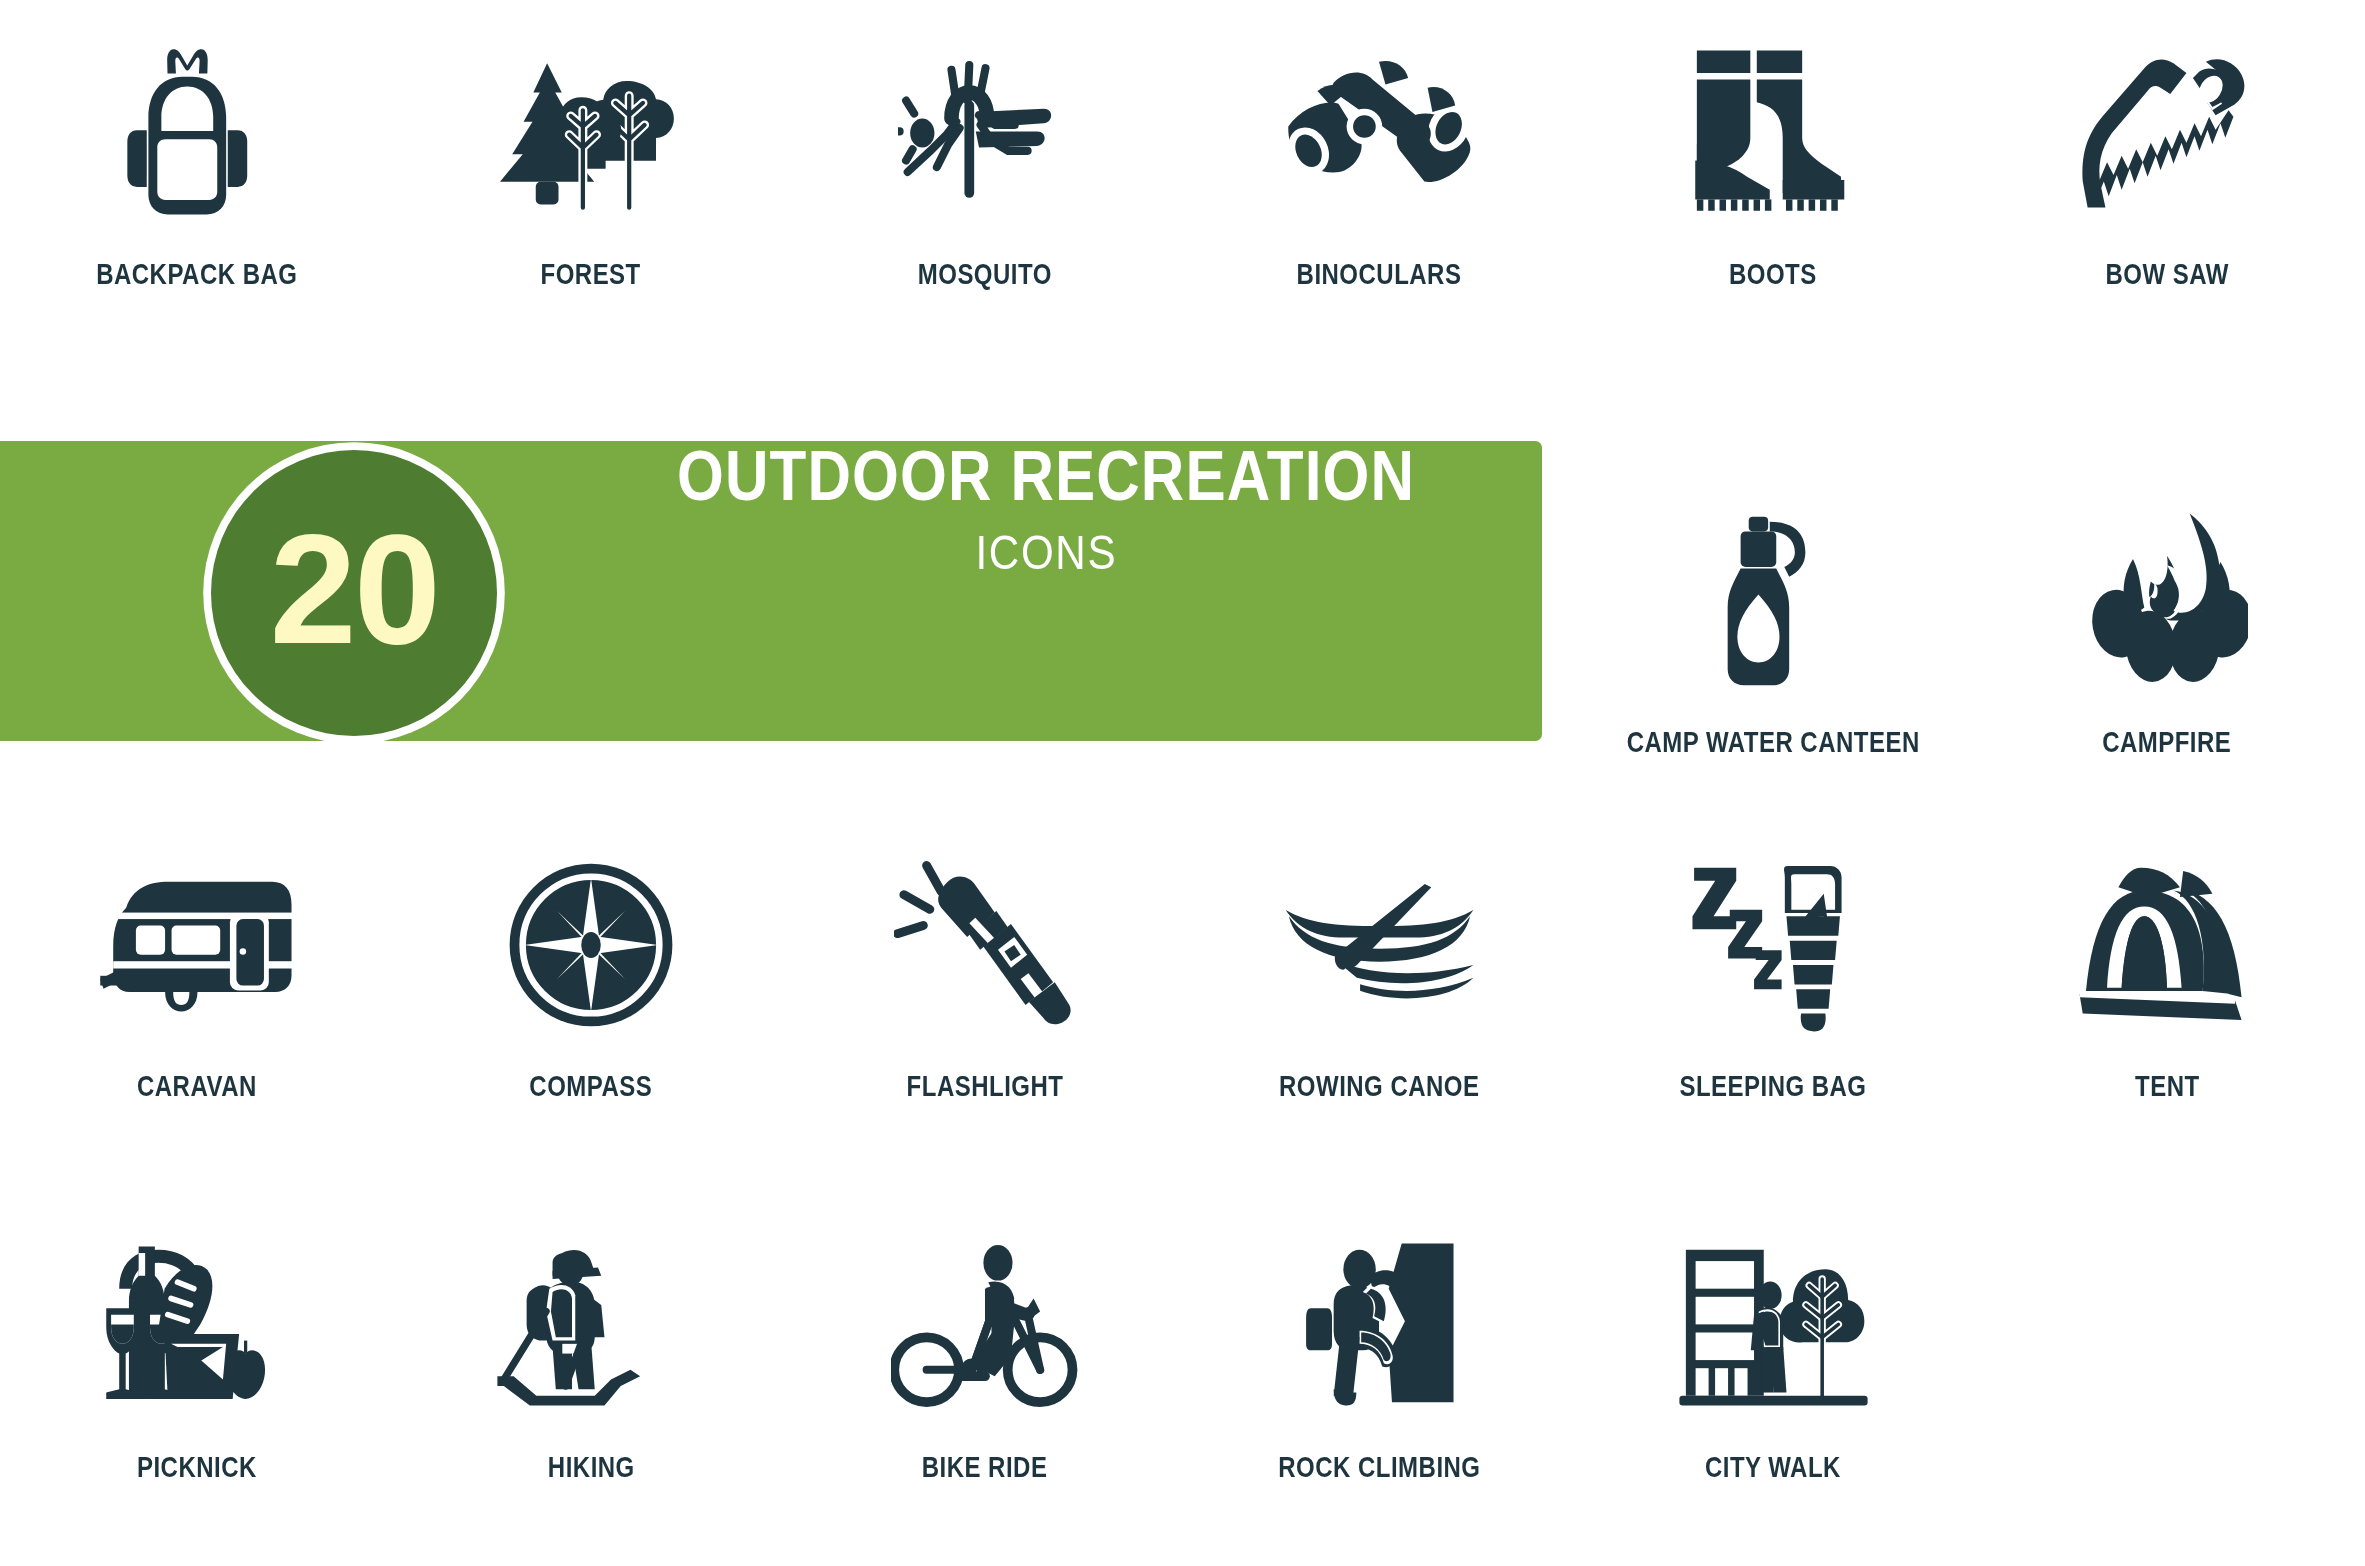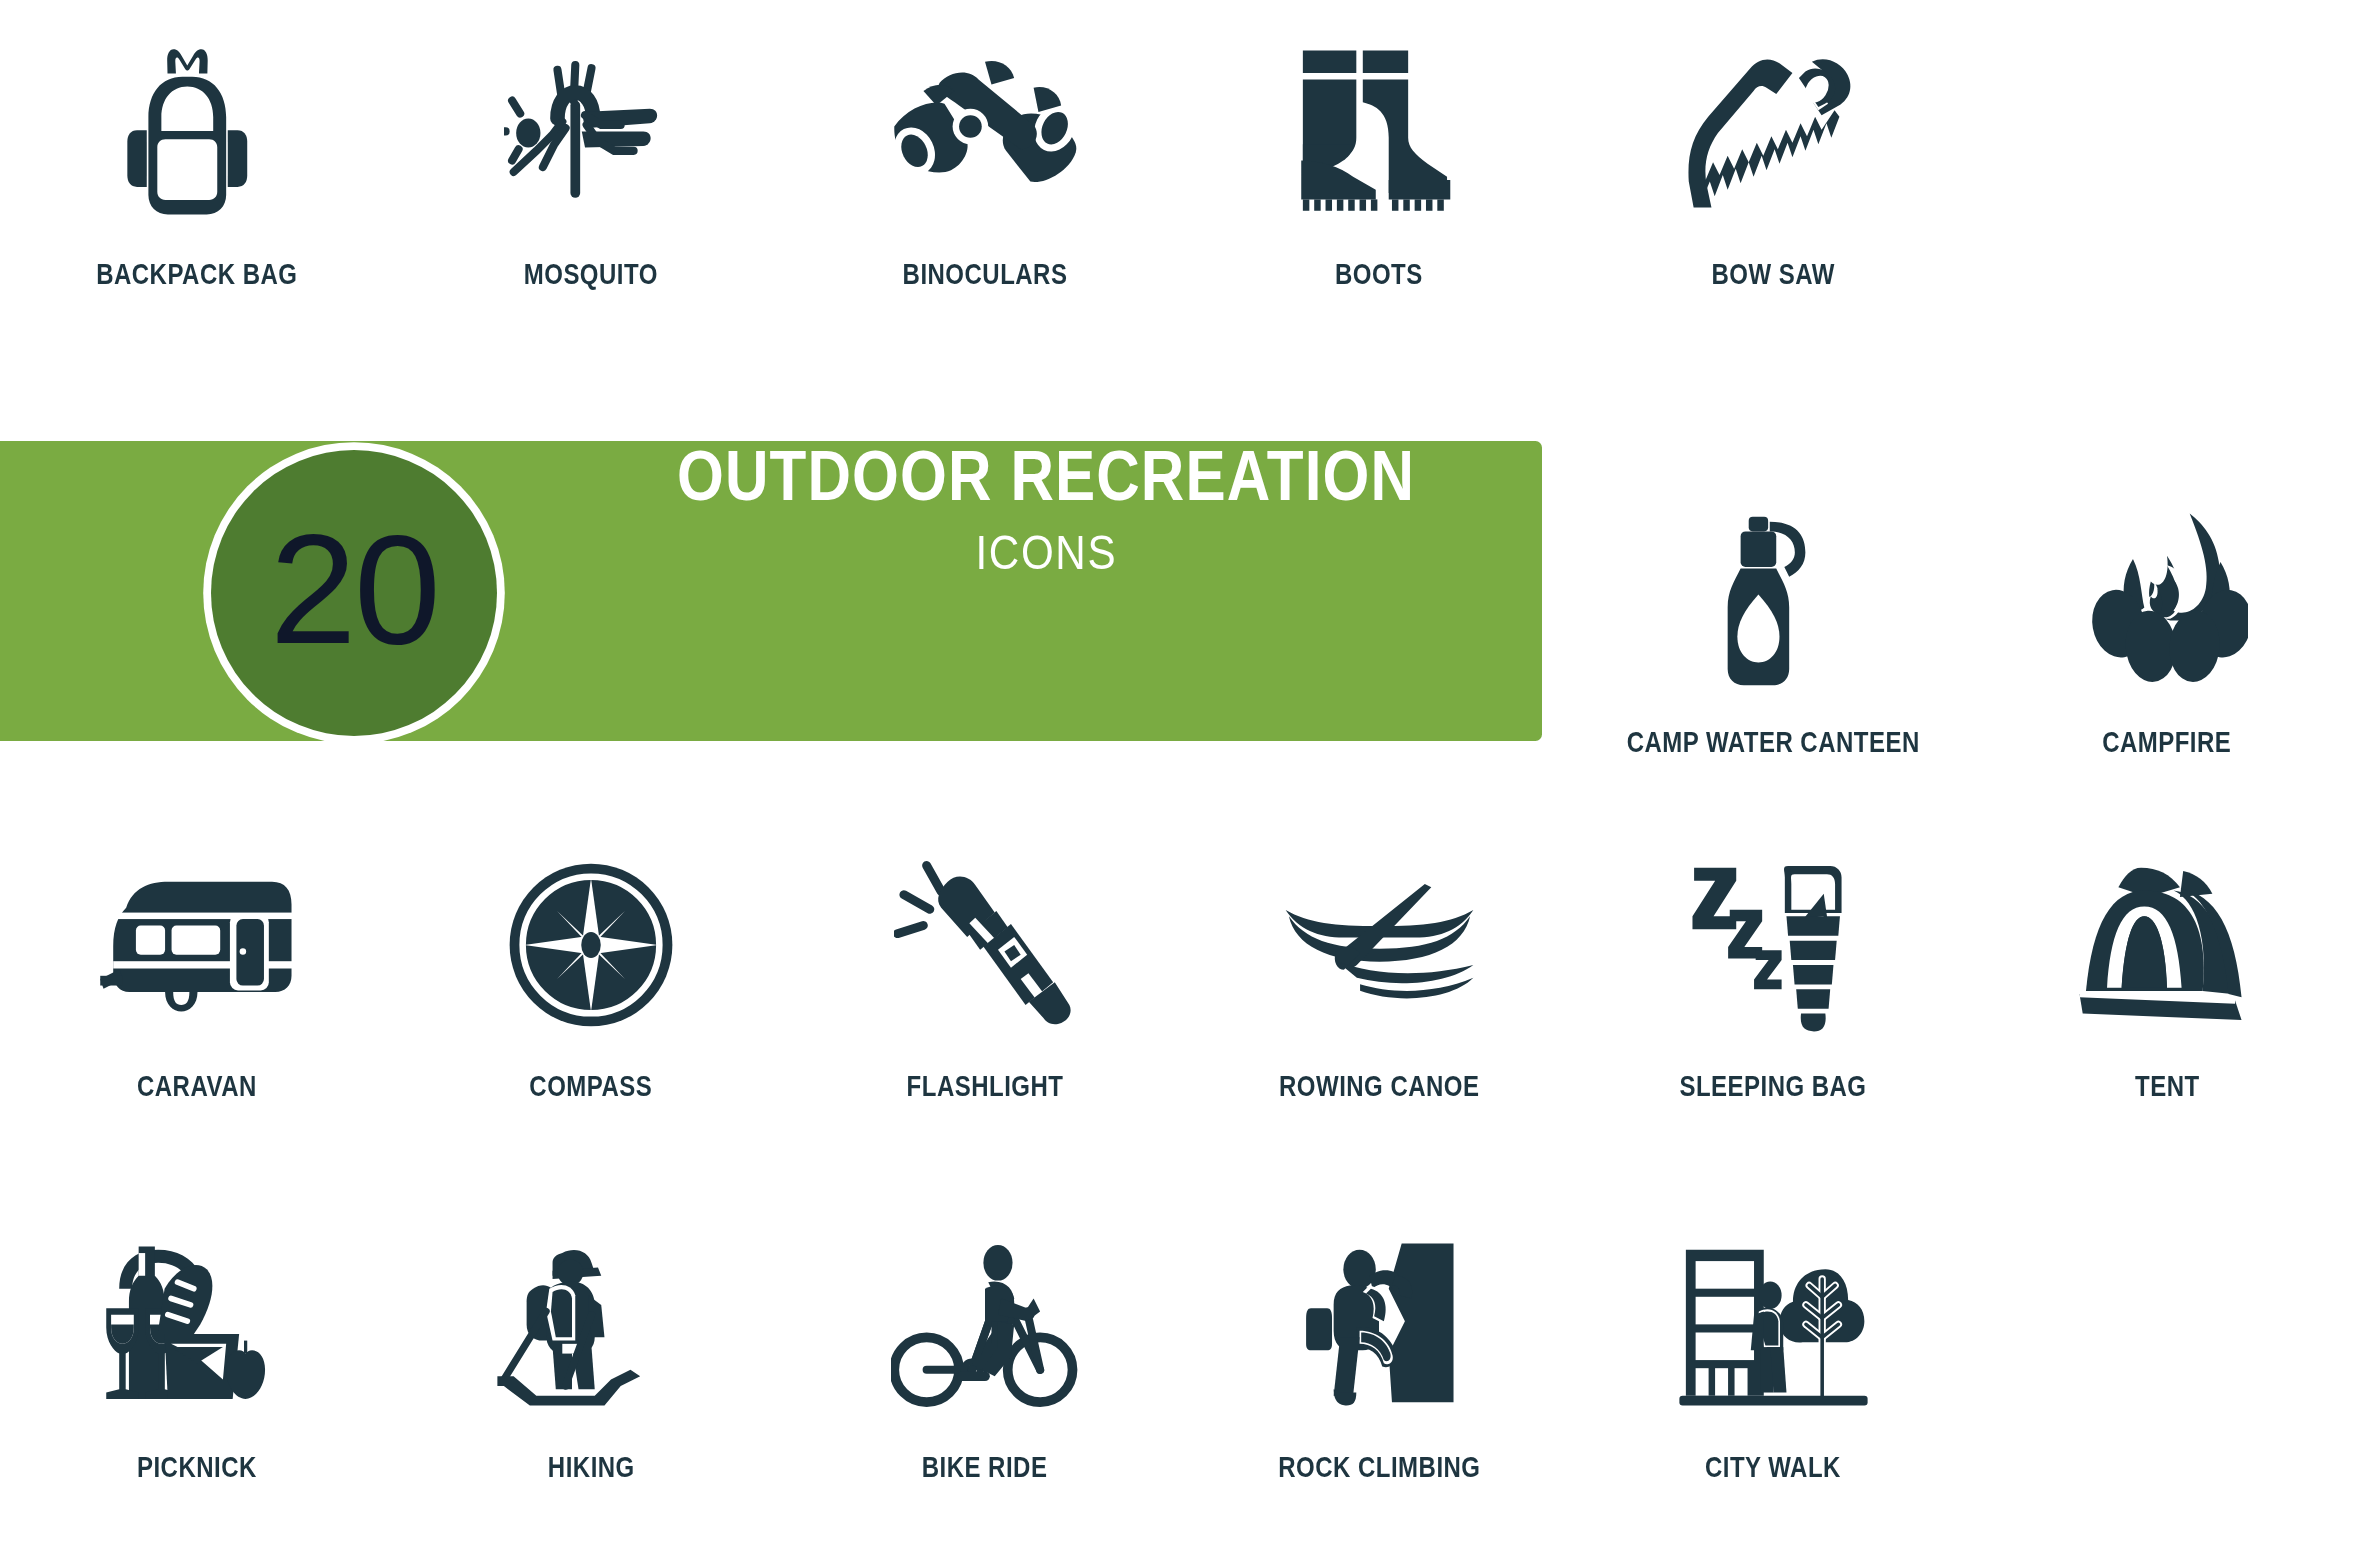--- a/index.html
+++ b/index.html
@@ -79,23 +79,23 @@
   .badge{
     position:absolute;
     left:211px;top:450px;
     width:286px;height:286px;
     border-radius:50%;
     background:#4E7C30;
     box-shadow:0 0 0 7.8px #ffffff;
     display:flex;align-items:center;justify-content:center;
   }
   .badge-num{
-    color:#0f172a;
+    color:#fef9c3;
     font-size:156px;
-    font-weight:400;
+    font-weight:700;
     line-height:1;
     letter-spacing:-2.6px;
     transform:translateY(-3.9px);
     text-align:right;
   }
 </style>
 </head>
 <body>
 
 <div class="sheet">
@@ -109,20 +109,38 @@
           <path d="M13 52 C9 52 7 55 7 59 L7 80 C7 84 9 87 13 87 L19 87 L19 52 Z"></path>
           <path d="M75 52 C79 52 81 55 81 59 L81 80 C81 84 79 87 75 87 L69 87 L69 52 Z"></path>
           <path d="M41 19 C28 19 20 29 20 44 L20 92 C20 99 25 104 32 104 L56 104 C63 104 68 99 68 92 L68 44 C68 29 60 19 47 19 Z
                    M44 25 C53.5 25 60 32.5 60 44 L60 52.5 L28 52.5 L28 44 C28 32.5 34.5 25 44 25 Z
                    M30.5 57.5 L57.5 57.5 C60.5 57.5 62.5 59.5 62.5 62.5 L62.5 90 C62.5 93 60.5 95 57.5 95 L30.5 95 C27.5 95 25.5 93 25.5 90 L25.5 62.5 C25.5 59.5 27.5 57.5 30.5 57.5 Z"></path>
         </svg>
       </div>
       <div class="lbl">BACKPACK BAG</div>
     </div>
 
+    <div class="cell">
+      <div class="glyph">
+        <svg width="182" height="166" viewBox="0 0 112 102" fill="#1E3540">
+
+          <path d="M29 8 L38 26 L34 26 L44 44 L38.5 44 L51 64 L44 64 L58 81 L0 81 L14 64 L7.5 64 L20 44 L14.5 44 L24.5 26 L20.5 26 Z"></path>
+          <rect x="22" y="81" width="14" height="14" rx="3"></rect>
+
+          <path d="M78 19 C70 19 64.5 24 63.5 30.5 C57 31 53 36 53 42 C53 48.5 57.8 53.5 64 54 L64 68 L96 68 L96 54 C102.5 53.7 107 48.6 107 42 C107 35.6 102.4 30.6 96 30.3 C95 23.9 87.5 19 78 19 Z"></path>
+          <path d="M79.5 28 L79.5 97 M79.5 40 L71 32.5 M79.5 40 L88 32.5 M79.5 55 L70 46 M79.5 55 L89 46" stroke="#ffffff" stroke-width="5.5" stroke-linecap="round" fill="none"></path>
+          <path d="M79.5 28 L79.5 97 M79.5 40 L71 32.5 M79.5 40 L88 32.5 M79.5 55 L70 46 M79.5 55 L89 46" stroke="#1E3540" stroke-width="2.6" stroke-linecap="round" fill="none"></path>
+
+          <path d="M50 29 C43 29 38.2 33.4 37.3 39 C31.6 39.5 28 44 28 49.2 C28 55 32.2 59.4 37.6 59.8 L37.6 73 L65 73 L65 59.8 C70.7 59.5 74.6 55.1 74.6 49.2 C74.6 43.6 70.6 39.3 65 39 C64.1 33.4 58.3 29 50 29 Z"></path>
+          <path d="M51 37 L51 97 M51 47 L43.5 40.5 M51 47 L58.5 40.5 M51 60 L42.6 52 M51 60 L59.4 52" stroke="#ffffff" stroke-width="5.5" stroke-linecap="round" fill="none"></path>
+          <path d="M51 37 L51 97 M51 47 L43.5 40.5 M51 47 L58.5 40.5 M51 60 L42.6 52 M51 60 L59.4 52" stroke="#1E3540" stroke-width="2.6" stroke-linecap="round" fill="none"></path>
+        </svg>
+      </div>
+      <div class="lbl">FOREST</div>
+    </div>
 
     <div class="cell">
       <div class="glyph">
         <svg width="175" height="166" viewBox="0 0 108 102" fill="none" stroke="#1E3540" stroke-width="5" stroke-linecap="round">
 
           <path d="M36 32 L33 12 M43 31 L44 9 M50 31 L54 11"></path>
 
           <path d="M33 42 C33 32 38 26 44 26 C50 26 55 32 55 42" stroke-width="9"></path>
           <path d="M44 34 L44 88" stroke-width="6"></path>
 

